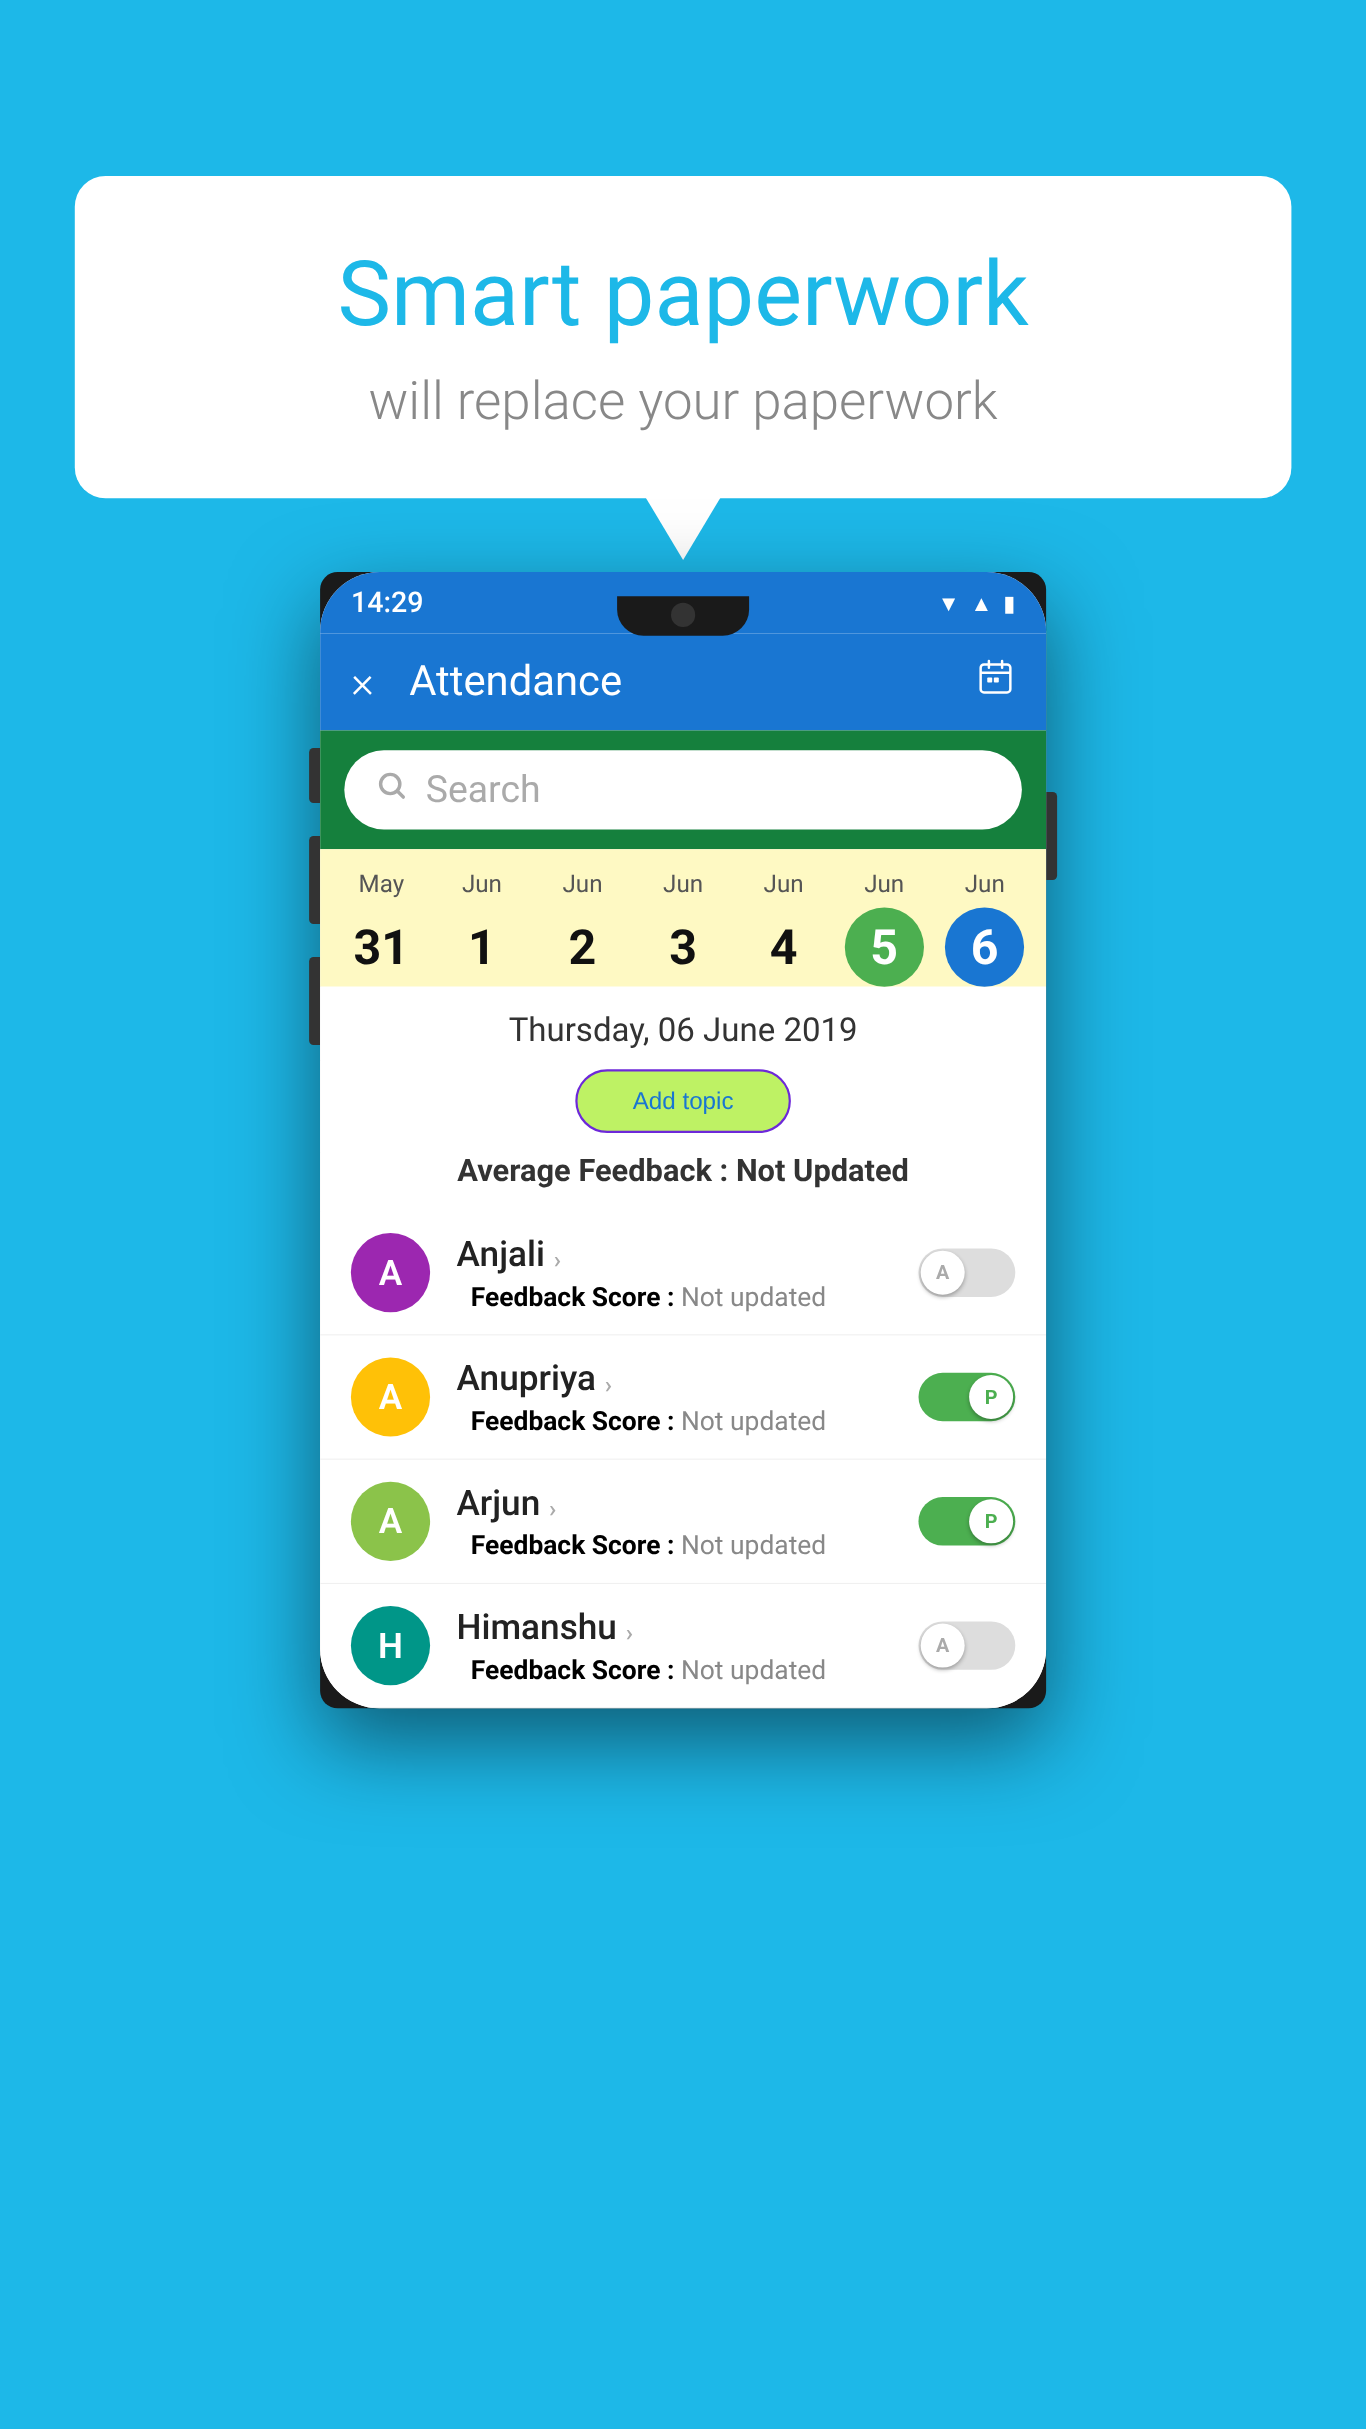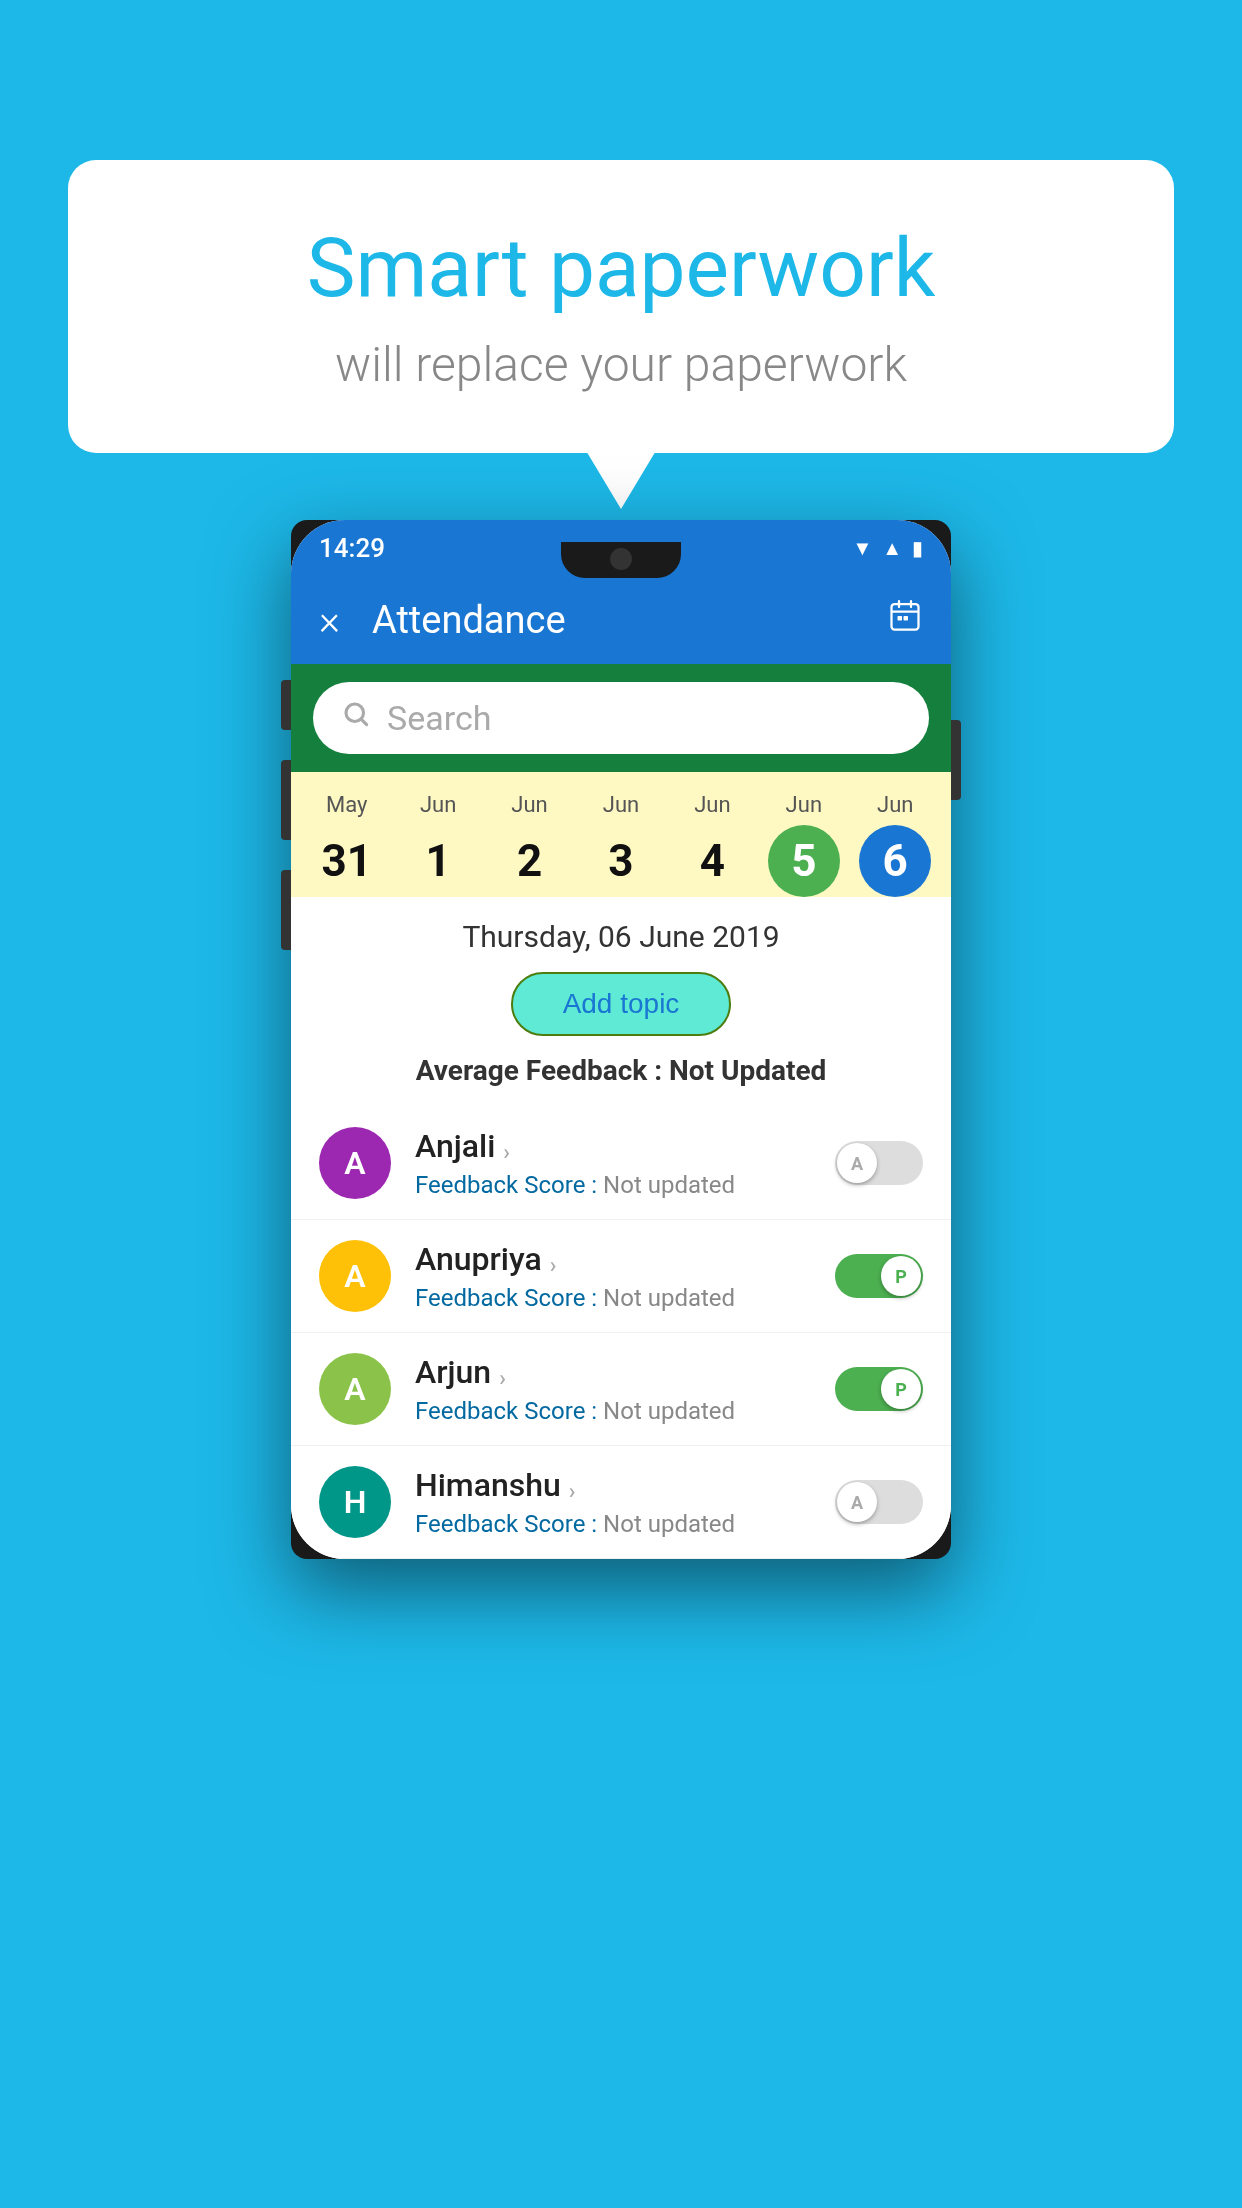--- a/index.html
+++ b/index.html
@@ -237,26 +237,26 @@
 
     
     .add-topic-container {
       background: white;
       display: flex;
       justify-content: center;
       padding: 8px 0 18px;
     }
 
     .add-topic-btn {
-      border: 2px solid #4d7c0f;
+      border: 2px solid #6d28d9;
       border-radius: 40px;
       padding: 14px 50px;
       color: #1976d2;
-      font-size: 28px;
-      background: #5eead4;
+      font-size: 22px;
+      background: #bef264;
       cursor: pointer;
     }
 
     
     .avg-feedback {
       background: white;
       text-align: center;
       padding: 0 0 20px;
       font-size: 28px;
       color: #777;
@@ -311,22 +311,23 @@
       font-size: 22px;
       color: #aaa;
     }
 
     .student-feedback {
       font-size: 24px;
       color: #888;
     }
 
     .student-feedback span {
-      font-weight: 400;
-      color: #0369a1;
+      font-weight: 700;
+      color: #000000;
+      margin-left: 13px;
     }
 
     
     .toggle-switch {
       position: relative;
       width: 88px;
       height: 44px;
       border-radius: 22px;
       display: flex;
       align-items: center;

